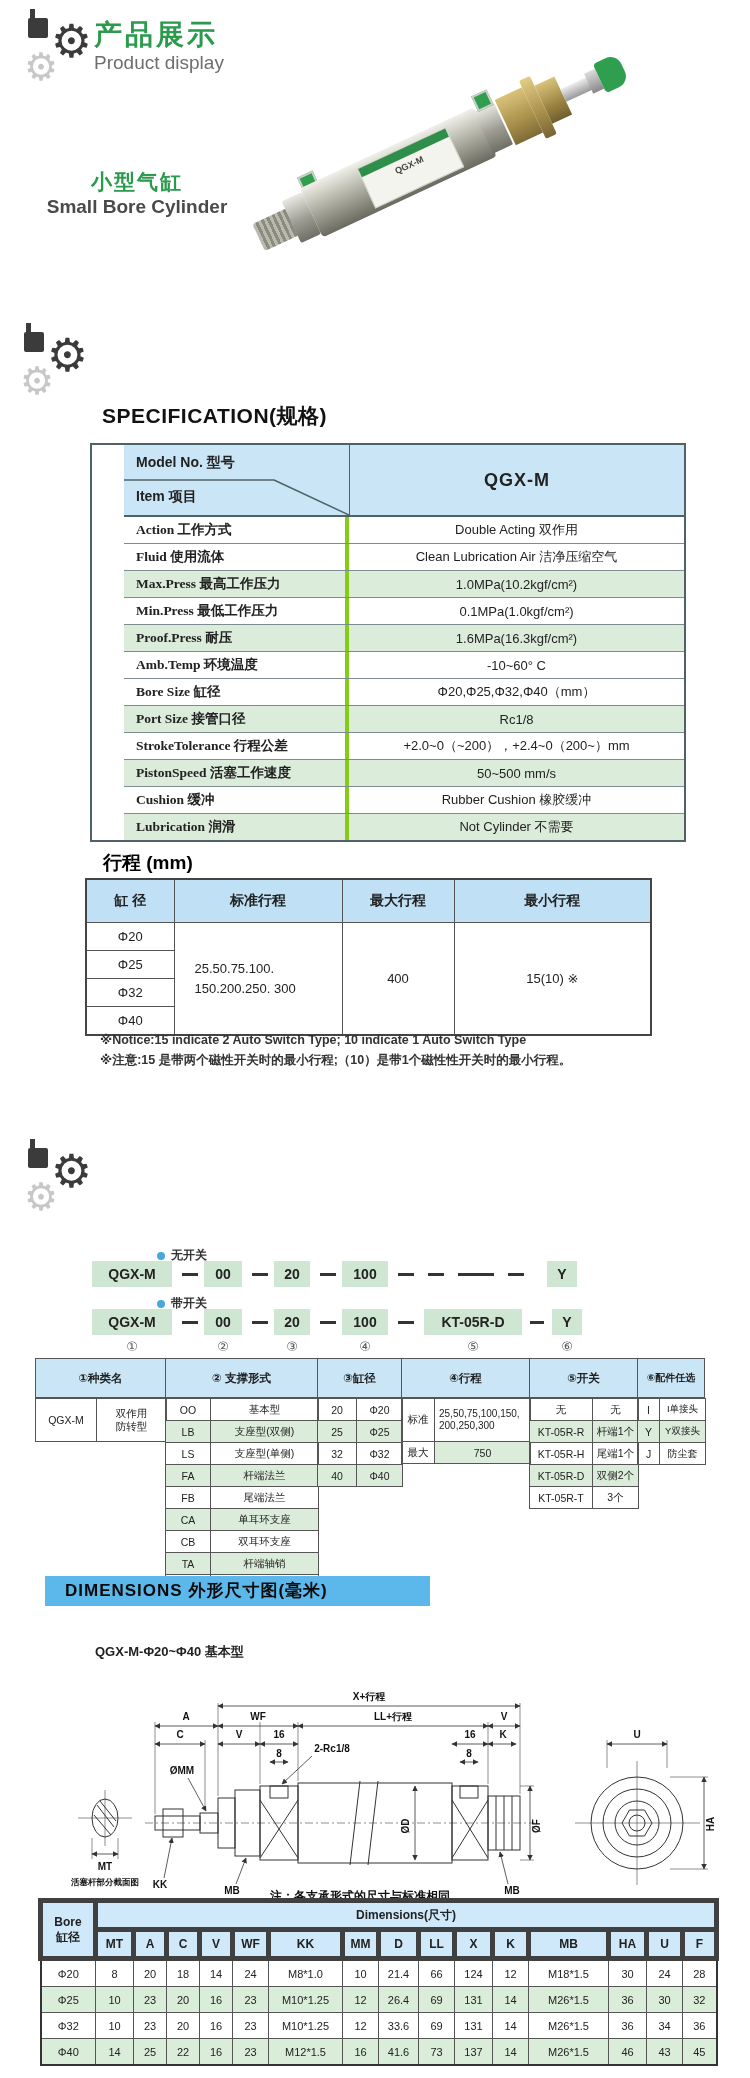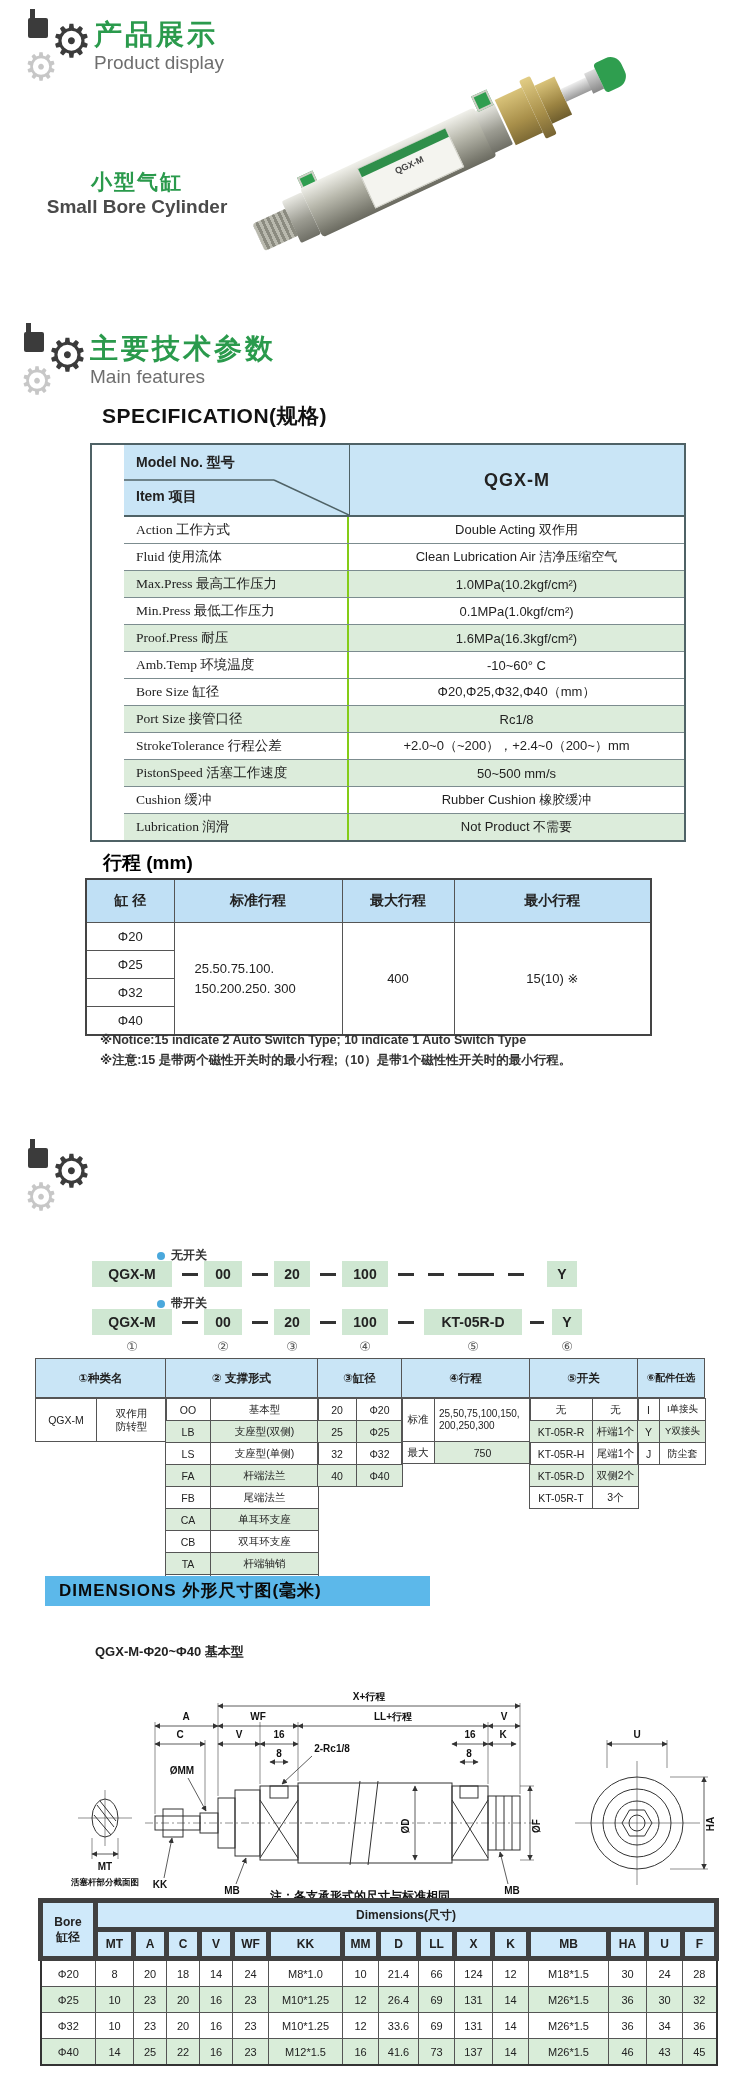--- a/index.html
+++ b/index.html
@@ -48,23 +48,23 @@
   .spec-table{width:560px;border:2px solid #4f6266;padding-left:32px;}
   .spec-head{display:flex;height:70px;background:#c9e5f6;border-bottom:2px solid #4f6266;}
   .spec-head-left{width:225px;border-right:1px solid #4f6266;position:relative;flex:0 0 225px;}
   .spec-head-left .t1{position:absolute;left:12px;top:9px;font-weight:bold;font-size:14px;}
   .spec-head-left .t2{position:absolute;left:12px;bottom:9px;font-weight:bold;font-size:14px;}
   .spec-head-right{flex:1;display:flex;align-items:center;justify-content:center;
                    font-weight:bold;font-size:18px;letter-spacing:1px;}
   .spec-row{display:flex;height:26px;}
   .spec-row + .spec-row{border-top:1px solid #7c8c8f;}
   .spec-row.shade{background:#dcecdb;}
-  .spec-label{width:225px;flex:0 0 225px;border-right:2px solid #84cc16;
+  .spec-label{width:225px;flex:0 0 225px;border-right:4px solid #84cc16;
               font-family:"Liberation Serif","DejaVu Serif",serif;font-size:13.5px;
-              display:flex;align-items:center;padding-left:12px;box-sizing:border-box;}
+              display:flex;align-items:center;padding-left:12px;box-sizing:border-box;font-weight:bold;}
   .spec-value{flex:1;display:flex;align-items:center;justify-content:center;font-size:13px;}
 
   
   .h-stroke{font-size:19px;font-weight:bold;color:#000000;}
   table.stroke{border-collapse:collapse;width:565px;table-layout:fixed;border:2px solid #444;}
   table.stroke th{background:#c0e0f5;border:1px solid #555;height:40px;font-size:14px;}
   table.stroke td{border:1px solid #555;height:25px;text-align:center;font-size:13px;}
   table.stroke td.std{text-align:left;padding-left:20px;white-space:pre-line;line-height:1.5;}
   .notice{font-size:12.5px;font-weight:bold;color:#333;line-height:1.6;}
 
@@ -87,21 +87,21 @@
   table.mt td{border:1px solid #555;height:21px;font-size:10.5px;text-align:center;padding:0 1px;
               overflow:hidden;white-space:nowrap;}
   table.mt td.pre{white-space:pre-line;line-height:1.25;font-size:10px;text-align:left;padding-left:4px;}
   table.mt td.ml{white-space:pre-line;line-height:1.2;}
   table.mt.alt tbody tr:nth-child(even) td{background:#dcecdb;}
   td.shaded{background:#dcecdb;}
   tr.tall td{height:42px;}
 
   
   .banner{width:385px;height:30px;background:#5cb8ea;color:#0a0a0a;font-weight:bold;font-size:17px;
-          line-height:30px;padding-left:14px;box-sizing:border-box;letter-spacing:1px;}
+          line-height:30px;padding-left:20px;box-sizing:border-box;letter-spacing:1px;}
   .draw-title{font-size:13px;font-weight:bold;color:#222;}
   svg.drawing{overflow:visible;}
   .ln{stroke:#333;fill:none;stroke-width:1;}
   .thin{stroke:#444;stroke-width:0.6;}
   .dim{stroke:#333;stroke-width:0.8;}
   .dt{font-family:"Liberation Sans","DejaVu Sans",sans-serif;font-size:10px;fill:#111;text-anchor:middle;font-weight:bold;}
   .dts{font-size:8.5px;}
   .note-t{font-size:12px;font-weight:bold;}
 
   
@@ -151,24 +151,20 @@
     <div class="cap"></div>
   </div>
 </div>
 
 <div class="abs sec" style="left:12px;top:330px;">
   <div class="gearbox">
     <span class="gear-big">⚙</span>
     <span class="gear-small">⚙</span>
     <span class="tractor"></span>
   </div>
-  <div class="sec-txt">
-    <div class="sec-cn">主要技术参数</div>
-    <div class="sec-en">Main features</div>
-  </div>
 </div>
 
 <div class="abs h-spec" style="left:102px;top:402px;">SPECIFICATION(规格)</div>
 
 <div class="abs spec-table" style="left:90px;top:443px;">
   <div class="spec-head">
     <div class="spec-head-left">
       <svg width="225" height="70" style="position:absolute;left:0;top:0;">
         <line x1="0" y1="35" x2="150" y2="35" stroke="#4f6266" stroke-width="1.5"></line>
         <line x1="150" y1="35" x2="225" y2="70" stroke="#4f6266" stroke-width="1.5"></line>
@@ -230,21 +226,21 @@
         <div class="spec-value">50~500 mm/s</div>
       </div>
 
       <div class="spec-row">
         <div class="spec-label">Cushion 缓冲</div>
         <div class="spec-value">Rubber Cushion 橡胶缓冲</div>
       </div>
 
       <div class="spec-row shade">
         <div class="spec-label">Lubrication 润滑</div>
-        <div class="spec-value">Not Product 不需要</div>
+        <div class="spec-value">Not Cylinder 不需要</div>
       </div>
 
   </div>
 </div>
 
 <div class="abs h-stroke" style="left:103px;top:850px;">行程  (mm)</div>
 
 <table class="abs stroke" style="left:85px;top:878px;">
   <colgroup>
       <col style="width:88px">

